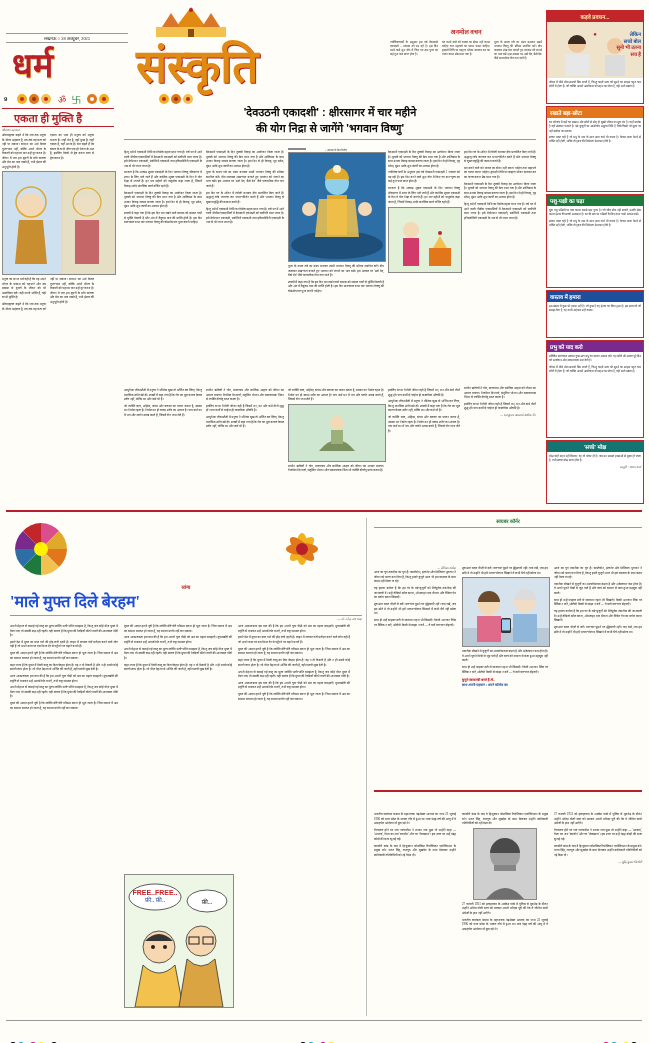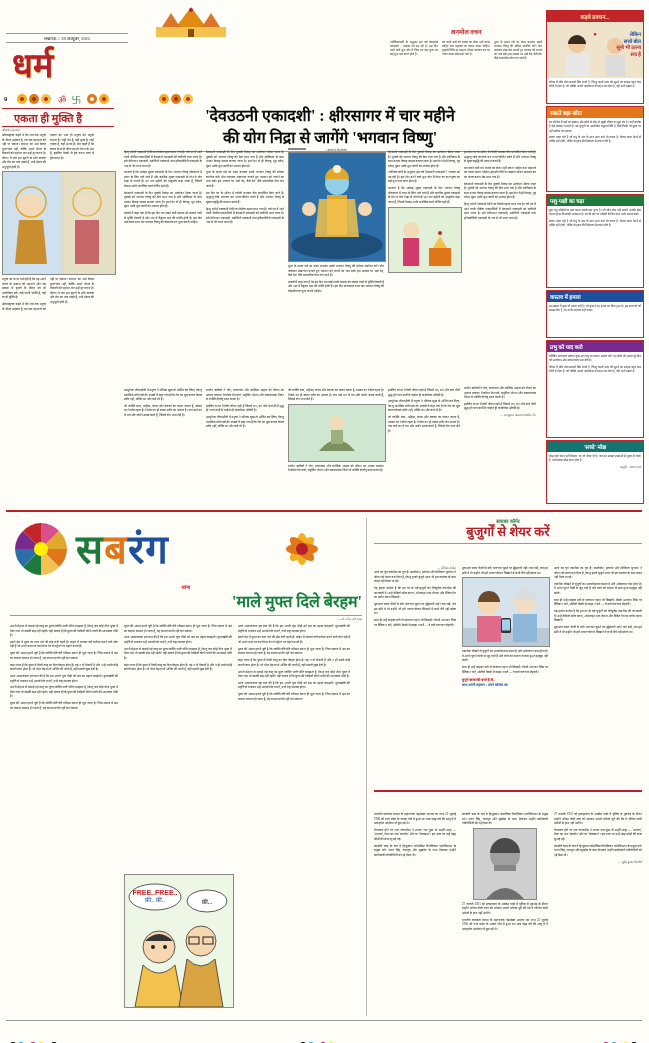--- a/index.html
+++ b/index.html
@@ -52,34 +52,34 @@
     background:#c2262b;color:#ffe9a8;font-size:5.6px;font-weight:bold;
     padding:1.6px 3px;font-family:"Liberation Serif",serif;
   }
   .box-head.green{background:#1d7a3c;color:#fff;}
   .box-head.orange{background:#e2761b;color:#fff;}
   .box-head.blue{background:#1d4f9c;color:#fff;}
   .box-head.purple{background:#7a2a8c;color:#fff;}
   .box-head.teal{background:#14746f;color:#fff;}
   
   .h-main{
-    font-family:Liberation Serif, serif;font-weight:bold;color:#0b0b0b;
-    font-size:16px;line-height:1.25;text-align:center;
+    font-family:Liberation Sans, sans-serif;font-weight:bold;color:#0b0b0b;
+    font-size:11px;line-height:1.25;text-align:center;
   }
   .kicker{
     font-family:"Liberation Serif",serif;font-weight:bold;font-size:6.4px;color:#c2262b;
   }
   
   .sabrang-word{
     font-family:"Liberation Serif",serif;font-weight:bold;font-size:40px;
     letter-spacing:1px;
   }
   .vyangya-title{
-    font-family:"Liberation Serif",serif;font-weight:bold;font-size:16px;color:#15803d;
-    text-align:right;
+    font-family:"Liberation Serif",serif;font-weight:bold;font-size:16px;color:#1d4ed8;
+    text-align:left;
   }
   .rightcol-title{
     font-family:"Liberation Serif",serif;font-weight:bold;font-size:13px;color:#b7202a;
     text-align:center;line-height:1.25;
   }
   .photo{background:#cfd8dc;border:0.5px solid #8a8a8a;position:absolute;overflow:hidden;}
   .cap{font-size:2.7px;text-align:center;color:#333;font-family:"Liberation Serif",serif;}
   .rule{position:absolute;background:#b7202a;}
   .rule-thin{position:absolute;background:#999;}
   .colrule{position:absolute;background:#bbb;width:0.5px;}
@@ -96,20 +96,21 @@
     <div class="dateline">लखनऊ ○ 28 अक्टूबर, 2025</div>
     <svg class="temple" viewBox="0 0 70 30">
       <rect x="0" y="20" width="70" height="10" fill="#f2c14e"></rect>
       <polygon points="35,0 20,20 50,20" fill="#e08a13"></polygon>
       <polygon points="15,6 6,20 24,20" fill="#d9762a"></polygon>
       <polygon points="55,6 46,20 64,20" fill="#d9762a"></polygon>
       <circle cx="35" cy="3" r="2" fill="#b7202a"></circle>
       <rect x="32" y="22" width="6" height="8" fill="#8a4b10"></rect>
     </svg>
     <div class="dharma">धर्म</div>
+    <div class="sanskriti">संस्कृति</div>
   </div>
   <div class="pagenum">9</div>
 
   <svg class="strip-icons" viewBox="0 0 180 14">
     <g>
       <circle cx="8" cy="7" r="5" fill="#f2b01e"></circle>
         <circle cx="8" cy="7" r="2" fill="#c2262b"></circle>
       <circle cx="20" cy="7" r="5" fill="#e2761b"></circle>
         <circle cx="20" cy="7" r="2" fill="#8a3b12"></circle>
       <circle cx="32" cy="7" r="5" fill="#f2c14e"></circle>
@@ -333,23 +334,20 @@
           <path d="M0 0 L0 26 A26 26 0 0 1 -18 18 Z" fill="#1d7a3c"></path>
           <path d="M0 0 L-18 18 A26 26 0 0 1 -26 0 Z" fill="#2e6ea6"></path>
           <path d="M0 0 L-26 0 A26 26 0 0 1 -18 -18 Z" fill="#7a2a8c"></path>
           <path d="M0 0 L-18 -18 A26 26 0 0 1 0 -26 Z" fill="#c2262b"></path>
           <path d="M0 0 L0 -26 A26 26 0 0 1 18 -18 Z" fill="#d94f8c"></path>
           <path d="M0 0 L18 -18 A26 26 0 0 1 26 0 Z" fill="#e0a92b"></path>
         </g>
         <circle r="7" fill="#fff200"></circle>
       </g>
     </svg>
-    <div style="position:absolute;left:66px;top:2px;">
-      <span class="sabrang-word" style="color:#1d7a3c;">स</span><span class="sabrang-word" style="color:#e2761b;">ब</span><span class="sabrang-word" style="color:#1d4f9c;">रंग</span>
-    </div>
     <svg style="position:absolute;left:262px;top:4px;" width="60" height="54" viewBox="0 0 60 54">
       <g transform="translate(30,27)">
         <g>
           <ellipse rx="6" ry="16" fill="#f2b01e"></ellipse>
           <ellipse rx="6" ry="16" fill="#f2b01e" transform="rotate(45)"></ellipse>
           <ellipse rx="6" ry="16" fill="#e2761b" transform="rotate(90)"></ellipse>
           <ellipse rx="6" ry="16" fill="#e2761b" transform="rotate(135)"></ellipse>
         </g>
         <circle r="6" fill="#b7202a"></circle>
       </g>
@@ -407,21 +405,20 @@
     <p>कहा जाता है कि मुफ्त में मिली वस्तु का दिल बेरहम होता है। वह न तो टिकती है और न ही उससे कोई स्थायी लाभ होता है। जो चीज़ मेहनत से अर्जित की जाती है, वही स्थायी सुख देती है।</p>
     <p>अपनी मेहनत से कमाई गई वस्तु का मूल्य व्यक्ति भली-भाँति समझता है, किन्तु जब कोई चीज़ मुफ्त में मिल जाए तो उसकी कद्र नहीं रहती। यही कारण है कि मुफ्त की रेवड़ियाँ बाँटने वालों की आजकल चाँदी है।</p>
     <p>आज आवश्यकता इस बात की है कि हम अपनी युवा पीढ़ी को श्रम का महत्व समझाएँ। मुफ्तखोरी की प्रवृत्ति से बचाकर उन्हें आत्मनिर्भर बनाएँ, तभी राष्ट्र सशक्त होगा।</p>
     <p>मुफ्त की आदत इतनी बुरी है कि व्यक्ति धीरे-धीरे परिश्रम करना ही भूल जाता है। जिस समाज में श्रम का सम्मान समाप्त हो जाता है, वह समाज प्रगति नहीं कर सकता।</p>
   </div>
 
   <div class="colrule" style="left:366px;top:518px;height:498px;"></div>
 
   <div class="pad" style="left:374px;top:518px;width:268px;">
     <div style="text-align:center;font-size:5px;color:#1d7a3c;font-weight:bold;font-family:'Liberation Serif',serif;">सायबर कॉर्नर</div>
-    <div class="rightcol-title">बुजुर्गों से शेयर करें</div>
     <div class="rule-thin" style="position:relative;height:0.6px;width:268px;margin-top:3px;"></div>
   </div>
 
   <div class="pad col-text" style="left:374px;top:566px;width:82px;height:216px;">
     <div class="byline">— दीपिका अरोड़ा</div>
     <p>आज का युग तकनीक का युग है। स्मार्टफोन, इंटरनेट और डिजिटल भुगतान ने जीवन को सरल बना दिया है, किन्तु हमारे बुजुर्ग आज भी इस बदलाव के साथ कदम नहीं मिला पा रहे।</p>
     <p>यह हमारा कर्तव्य है कि हम घर के बड़े-बुजुर्गों को धैर्यपूर्वक तकनीक की जानकारी दें। उन्हें वीडियो कॉल करना, ऑनलाइन दवा मँगाना और बैंकिंग ऐप का प्रयोग करना सिखाएँ।</p>
     <p>शुरुआत सरल चीज़ों से करें। बार-बार पूछने पर झुँझलाएँ नहीं। याद रखें, जब हम छोटे थे तो उन्होंने भी हमें चलना-बोलना सिखाने में कभी धैर्य नहीं खोया था।</p>
     <p>साथ ही उन्हें साइबर ठगी से सावधान रहना भी सिखाएँ। किसी अनजान लिंक पर क्लिक न करें, ओटीपी किसी से साझा न करें — ये बातें बार-बार दोहराएँ।</p>
   </div>

